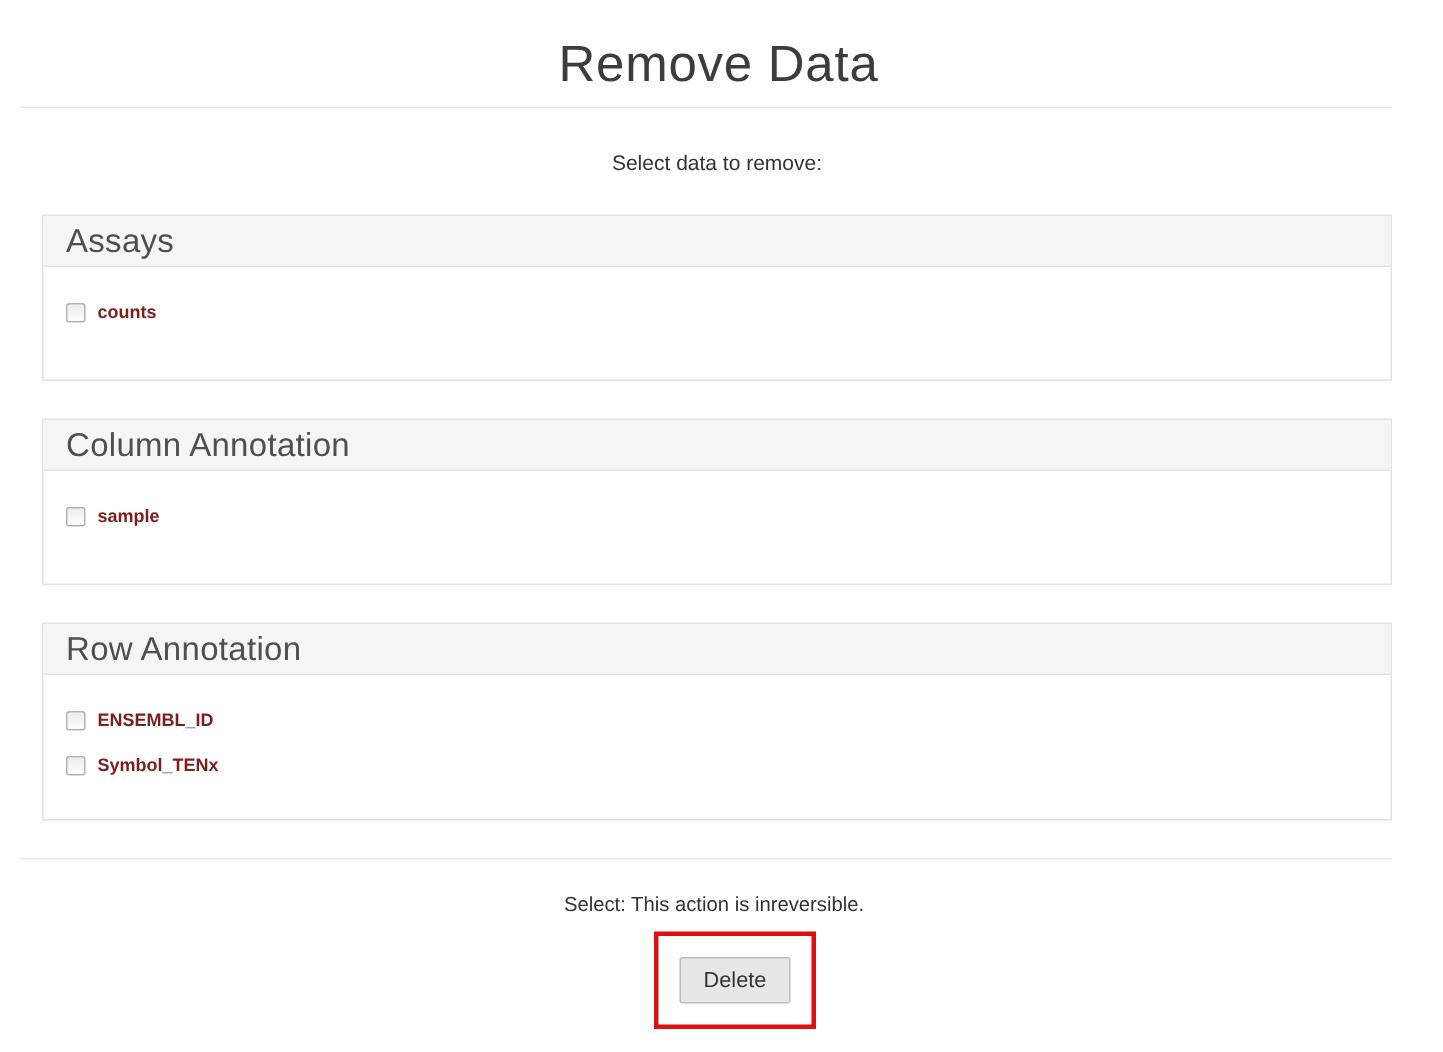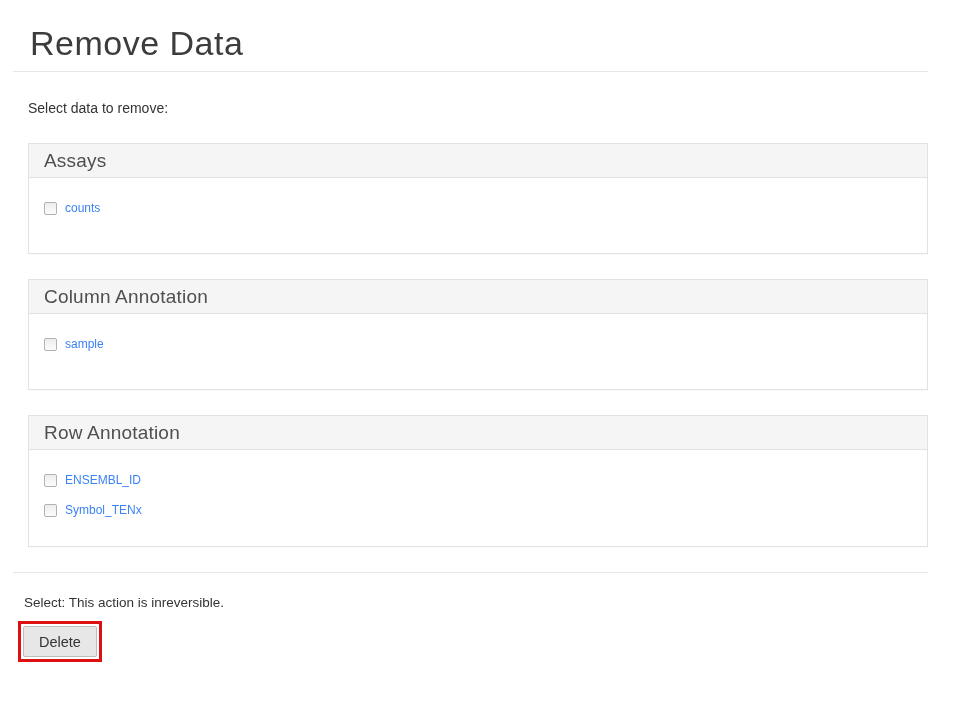--- a/index.html
+++ b/index.html
@@ -1,15 +1,15 @@
 <!DOCTYPE html>
 <html><head>
 <meta charset="utf-8">
 <style>
-  * { box-sizing: border-box; }
+  * { box-sizing: border-box; text-align: center; }
   html, body {
     margin: 0;
     padding: 0;
     background: #ffffff;
     font-family: "Liberation Sans", "DejaVu Sans", sans-serif;
     color: #333333;
   }
   .page {
     width: 962px;
     height: 701px;
@@ -46,21 +46,21 @@
     margin-bottom: 25px;
     box-shadow: 0 1px 1px rgba(0,0,0,0.02);
   }
   .panel-heading {
     background: #f5f5f5;
     border-bottom: 1px solid #e2e2e2;
     height: 34px;
     display: flex;
     align-items: center;
     padding: 0 15px;
-    font-size: 19px;
+    font-size: 22px;
     font-weight: 400;
     color: #4f4f4f;
     letter-spacing: 0.2px;
   }
   .panel-body {
     padding: 22px 15px 14px 15px;
     min-height: 75px;
   }
   .checkbox-row {
     display: flex;
@@ -74,35 +74,35 @@
     width: 13px;
     height: 13px;
     border: 1px solid #b2b2b2;
     border-radius: 2px;
     background: linear-gradient(180deg, #ededed 0%, #fcfcfc 100%);
     flex: 0 0 auto;
   }
   .checkbox-label {
     margin-left: 8px;
     font-size: 12px;
-    font-weight: 400;
-    color: #3b82f6;
+    font-weight: 700;
+    color: #7f1d1d;
     line-height: 14px;
   }
   .warning {
     margin: 21px 34px 0 24px;
     font-size: 13.5px;
     line-height: 17px;
     color: #333333;
   }
   .delete-highlight {
     display: inline-block;
     margin: 10px 0 0 18px;
     border: 3px solid #dd1111;
-    padding: 2px;
+    padding: 14px;
     background: #ffffff;
   }
   .delete-btn {
     display: block;
     min-width: 72px;
     height: 31px;
     padding: 0 15px;
     background: #e7e7e7;
     border: 1px solid #bdbdbd;
     border-radius: 2px;

